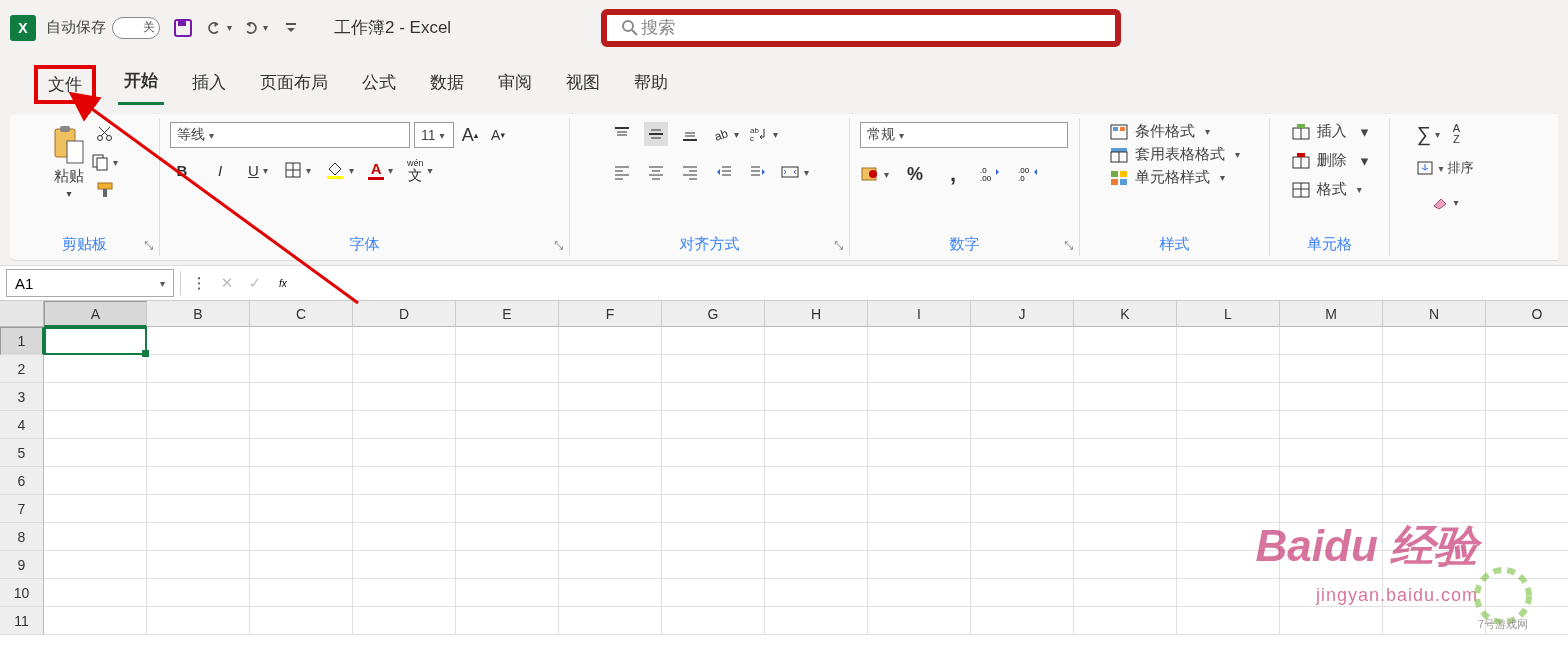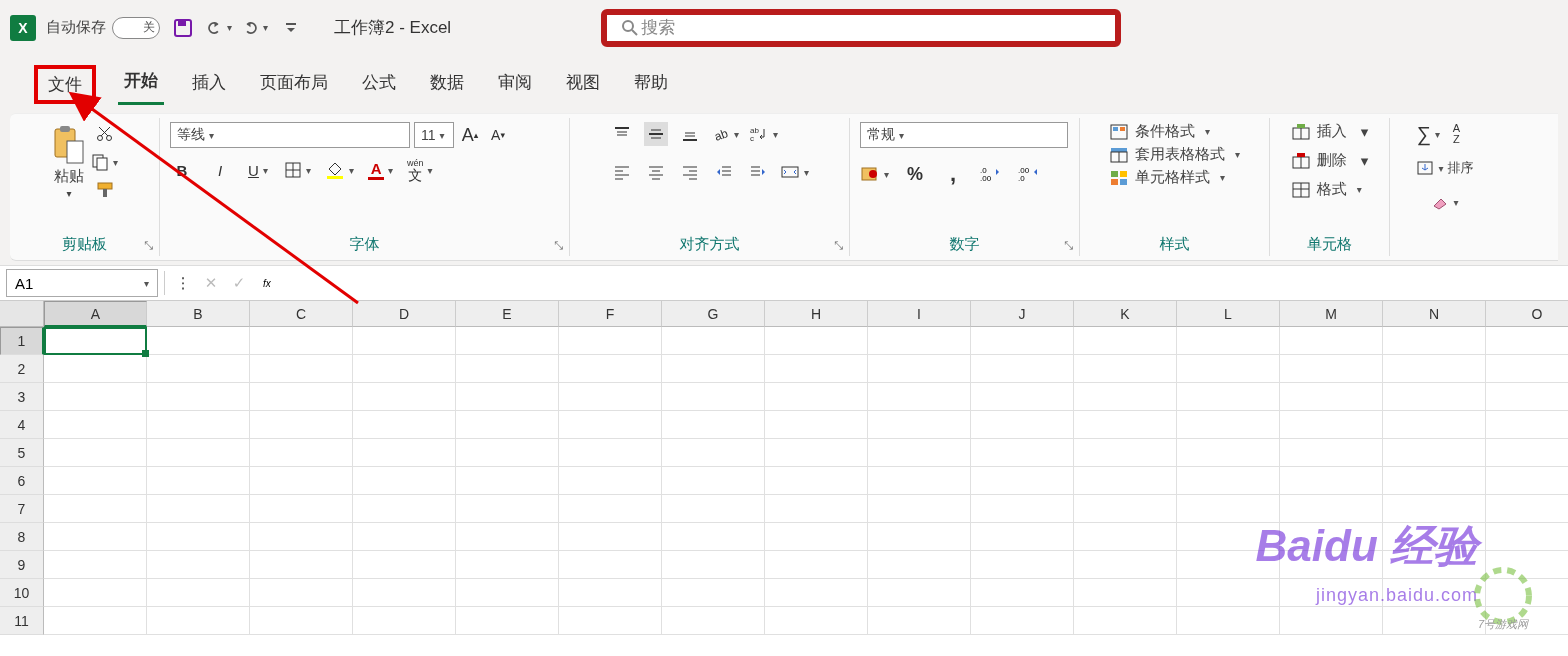--- a/index.html
+++ b/index.html
@@ -19,36 +19,36 @@
 
 .tabs { display: flex; align-items: center; gap: 22px; padding: 8px 14px 0 14px; height: 50px; margin-left: 20px; }
 .tab { font-size: 17px; color: #333; padding: 6px 6px 10px; cursor: pointer; }
 .tab.active { font-weight: bold; border-bottom: 3px solid #107c41; }
 .tab.file-highlight { border: 4px solid #e20000; padding: 4px 10px; }
 
 
 .ribbon { display: flex; align-items: stretch; padding: 8px 10px 4px; height: 160px; background: #f3f2f1; position: relative; }
 .ribbon-inner { display:flex; background:#fafafa; border-radius:6px 0 0 6px; border-bottom:1px solid #ddd; border-top:1px solid #eee; width:100%; padding:4px 0; }
 .group { display: flex; flex-direction: column; justify-content: space-between; align-items: center; border-right: 1px solid #ddd; padding: 4px 10px 2px; font-size: 14px; color: #444; position: relative; }
-.group-label { font-size: 15px; color: #0f766e; margin-top: auto; padding-top: 4px; display:flex; align-items:center; gap:6px; width:100%; justify-content:center; }
+.group-label { font-size: 15px; color: #3b82f6; margin-top: auto; padding-top: 4px; display:flex; align-items:center; gap:6px; width:100%; justify-content:center; }
 .launcher { position:absolute; bottom:4px; right:6px; font-size:11px; color:#666; }
 .controls { display: flex; flex-direction: column; gap: 4px; }
 .row { display: flex; align-items: center; gap: 4px; }
 .bigbtn { display: flex; flex-direction: column; align-items: center; gap: 2px; font-size: 15px; }
 .ibtn { min-width: 24px; height: 24px; display: flex; align-items: center; justify-content: center; font-size: 15px; color: #333; }
 .sel { border: 1px solid #999; background: #fff; height: 26px; display:flex; align-items:center; padding:0 6px; font-size:14px; }
 .fontname { width: 240px; }
 .fontsize { width: 40px; }
 .dd::after { content:"▾"; font-size:10px; margin-left:4px; color:#555; }
 .stylebtn { display:flex; align-items:center; gap:6px; font-size:15px; white-space:nowrap; }
 .iconbox { width:20px; height:18px; display:inline-flex; align-items:center; justify-content:center; }
 
 
 .fbar { display:flex; align-items:center; height:36px; border-top:1px solid #ddd; border-bottom:1px solid #ccc; background:#fff; }
-.namebox { width:152px; border:1px solid #aaa; height:28px; margin:0 6px; display:flex; align-items:center; justify-content:space-between; padding:0 8px; font-size:15px; }
+.namebox { width:168px; border:1px solid #aaa; height:28px; margin:0 6px; display:flex; align-items:center; justify-content:space-between; padding:0 8px; font-size:15px; }
 .fbtns { display:flex; gap:4px; padding:0 6px; color:#999; }
 .fxlabel { font-style: italic; font-size:10px; padding:0 6px; }
 
 
 .grid { position:relative; background:#fff; height:380px; overflow:hidden; }
 .corner { position:absolute; left:0; top:0; width:44px; height:26px; background:#e6e6e6; border-right:1px solid #bbb; border-bottom:1px solid #bbb; }
 .colheads { position:absolute; left:44px; top:0; height:26px; display:flex; }
 .colhead { width:103px; height:26px; background:#eee; border-right:1px solid #ccc; border-bottom:1px solid #bbb; display:flex; align-items:center; justify-content:center; font-size:14px; color:#333; }
 .colhead.sel { background:#d8d8d8; border-bottom:2px solid #107c41; }
 .rowheads { position:absolute; left:0; top:26px; width:44px; }
@@ -57,24 +57,24 @@
 .cells { position:absolute; left:44px; top:26px; }
 .cellrow { display:flex; }
 .cell { width:103px; height:28px; border-right:1px solid #e0e0e0; border-bottom:1px solid #e0e0e0; }
 .active-cell { position:absolute; border:2px solid #107c41; background:transparent; pointer-events:none; }
 .fillhandle { position:absolute; right:-4px; bottom:-4px; width:7px; height:7px; background:#107c41; }
 
 
 .arrow-svg { position:absolute; top:78px; left:48px; pointer-events:none; }
 
 
-.wm { position:absolute; color:#6d28d9; opacity:0.6; pointer-events:none; }
+.wm { position:absolute; color:#be185d; opacity:0.6; pointer-events:none; }
 .wm1 { right:90px; bottom:80px; font-size:44px; font-weight:bold; font-style:italic; }
 .wm2 { right:90px; bottom:50px; font-size:18px; letter-spacing:1px; }
-.wm3 { right:20px; bottom:20px; width:90px; height:70px;font-style:italic; }
+.wm3 { right:20px; bottom:20px; width:90px; height:70px; }
 
 svg { display:block; }
 </style>
 </head>
 <body>
 
 <div class="titlebar">
   <div class="app-icon">X</div>
   <div class="autosave">
     <span>自动保存</span>

